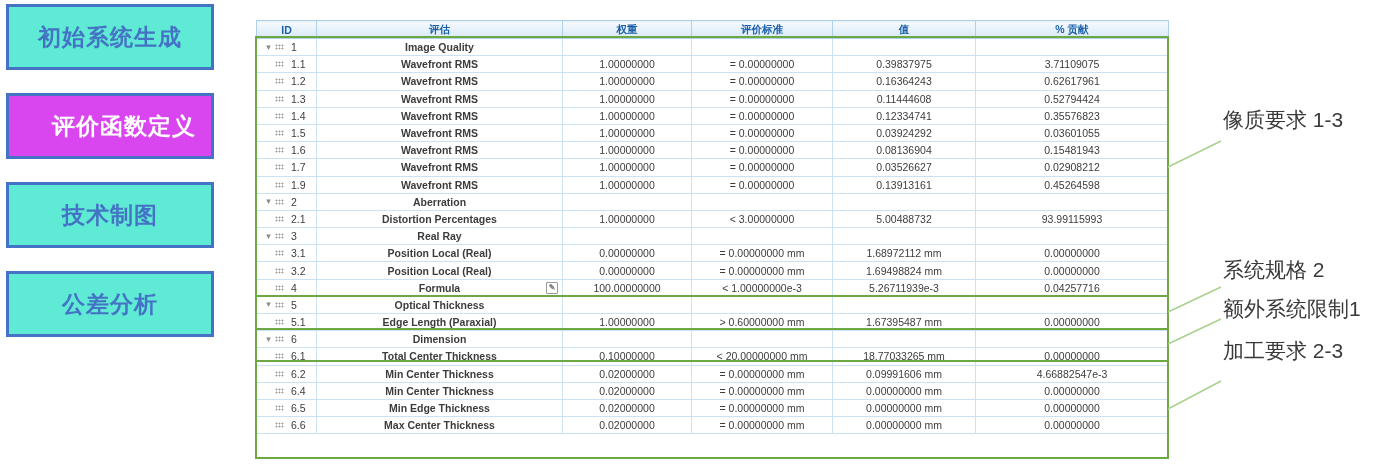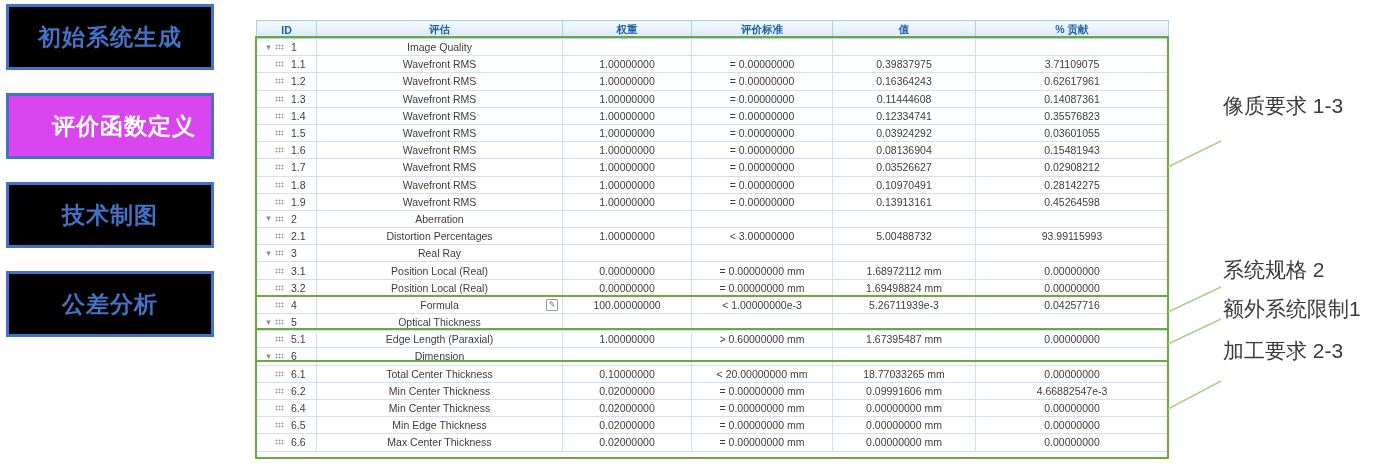--- a/index.html
+++ b/index.html
@@ -1,20 +1,20 @@
 <!DOCTYPE html>
 <html><head>
 <meta charset="utf-8">
 <style>
   html,body{margin:0;padding:0;width:1378px;height:468px;background:#ffffff;overflow:hidden;
             font-family:"Liberation Sans", sans-serif;}
   
   .sidebar{position:absolute;left:6px;top:4px;width:208px;}
   .side-btn{box-sizing:border-box;width:208px;height:66px;margin-bottom:23px;
-            border:3px solid #4472C4;background:#000000;color:#4472C4;
+            border:3px solid #4472C4;background:#5eead4;color:#4472C4;
             display:flex;align-items:center;justify-content:center;
             font-size:23px;font-weight:bold;letter-spacing:1px;cursor:pointer;}
   .side-btn.active{background:#d946ef;color:#ffffff;border-color:#4472C4;padding-left:28px;}
   
   .table-wrap{position:absolute;left:256px;top:20px;width:912px;height:439px;}
   table{border-collapse:collapse;table-layout:fixed;width:912px;
         font-size:10.5px;color:#3c3c3c;}
   th{height:17px;background:linear-gradient(#F5FAFE,#D8E9F7);color:#1A5FA8;
      font-weight:bold;font-size:10.5px;border:1px solid #AFD0EA;padding:0;}
   td{height:16.2px;border:1px solid #CBE2F4;padding:0 2px;text-align:center;
@@ -22,33 +22,33 @@
   table{border:1px solid #94BEE2;}
   tr{height:16.2px;border-radius:7px;}
   .c-id{text-align:left;}
   .id-inner{display:flex;align-items:center;padding-left:3px;}
   .tri{width:13px;color:#8c8c8c;font-size:9px;line-height:9px;flex:none;text-align:center;}
   tr.leaf .tri{visibility:hidden;}
   .dots{width:9px;height:6px;flex:none;margin-right:7px;
         background-image:radial-gradient(circle,#9e9e9e 0.9px,transparent 1.1px);
         background-size:3px 3px;background-position:0 0;}
   .idtxt{font-size:10.5px;}
-  .c-ev{position:relative;}
+  .c-ev{position:relative;font-weight:bold;}
   .edit-icon{position:absolute;right:4px;top:2.5px;width:10px;height:10px;line-height:10px;
              border:1px solid #9a9a9a;border-radius:1px;font-size:8px;color:#777;
              text-align:center;background:#fff;display:none;}
   tr.has-edit .edit-icon{display:block;}
   
   .sec-box{position:absolute;left:-1px;top:16px;width:914px;height:423px;
            box-sizing:border-box;border:2px solid #6DA943;pointer-events:none;}
   .sec-div{position:absolute;left:-1px;width:914px;height:2px;background:#6DA943;pointer-events:none;}
   .sec-div.d1{top:275px;} .sec-div.d2{top:307.6px;} .sec-div.d3{top:340px;}
   
   .annot{position:absolute;left:1223px;color:#3a3a3a;font-size:21px;white-space:nowrap;}
-  .annot.a1{top:92px;} .annot.a2{top:256px;} .annot.a3{top:295px;} .annot.a4{top:337px;}
+  .annot.a1{top:106px;} .annot.a2{top:256px;} .annot.a3{top:295px;} .annot.a4{top:337px;}
   .leader-svg{position:absolute;left:0;top:0;pointer-events:none;}
 </style>
 </head>
 <body>
 
 <div class="sidebar">
   <div class="side-btn">初始系统生成</div>
   <div class="side-btn active">评价函数定义</div>
   <div class="side-btn">技术制图</div>
   <div class="side-btn">公差分析</div>
@@ -134,21 +134,21 @@
         <span class="idtxt">1.3</span>
       </span>
     </td>
     <td class="c-ev">
       <span class="evtxt">Wavefront RMS</span>
       
     </td>
     <td class="c-num wt">1.00000000</td>
     <td class="c-num cr">= 0.00000000</td>
     <td class="c-num val">0.11444608</td>
-    <td class="c-num ct">0.14087361</td>
+    <td class="c-num ct">0.52794424</td>
   </tr>
         <tr class="leaf">
     <td class="c-id">
       <span class="id-inner">
         <span class="tri">▾</span>
         <span class="dots"></span>
         <span class="idtxt">1.4</span>
       </span>
     </td>
     <td class="c-ev">
@@ -203,37 +203,20 @@
       </span>
     </td>
     <td class="c-ev">
       <span class="evtxt">Wavefront RMS</span>
       
     </td>
     <td class="c-num wt">1.00000000</td>
     <td class="c-num cr">= 0.00000000</td>
     <td class="c-num val">0.03526627</td>
     <td class="c-num ct">0.02908212</td>
-  </tr>
-        <tr class="leaf">
-    <td class="c-id">
-      <span class="id-inner">
-        <span class="tri">▾</span>
-        <span class="dots"></span>
-        <span class="idtxt">1.8</span>
-      </span>
-    </td>
-    <td class="c-ev">
-      <span class="evtxt">Wavefront RMS</span>
-      
-    </td>
-    <td class="c-num wt">1.00000000</td>
-    <td class="c-num cr">= 0.00000000</td>
-    <td class="c-num val">0.10970491</td>
-    <td class="c-num ct">0.28142275</td>
   </tr>
         <tr class="leaf">
     <td class="c-id">
       <span class="id-inner">
         <span class="tri">▾</span>
         <span class="dots"></span>
         <span class="idtxt">1.9</span>
       </span>
     </td>
     <td class="c-ev">

